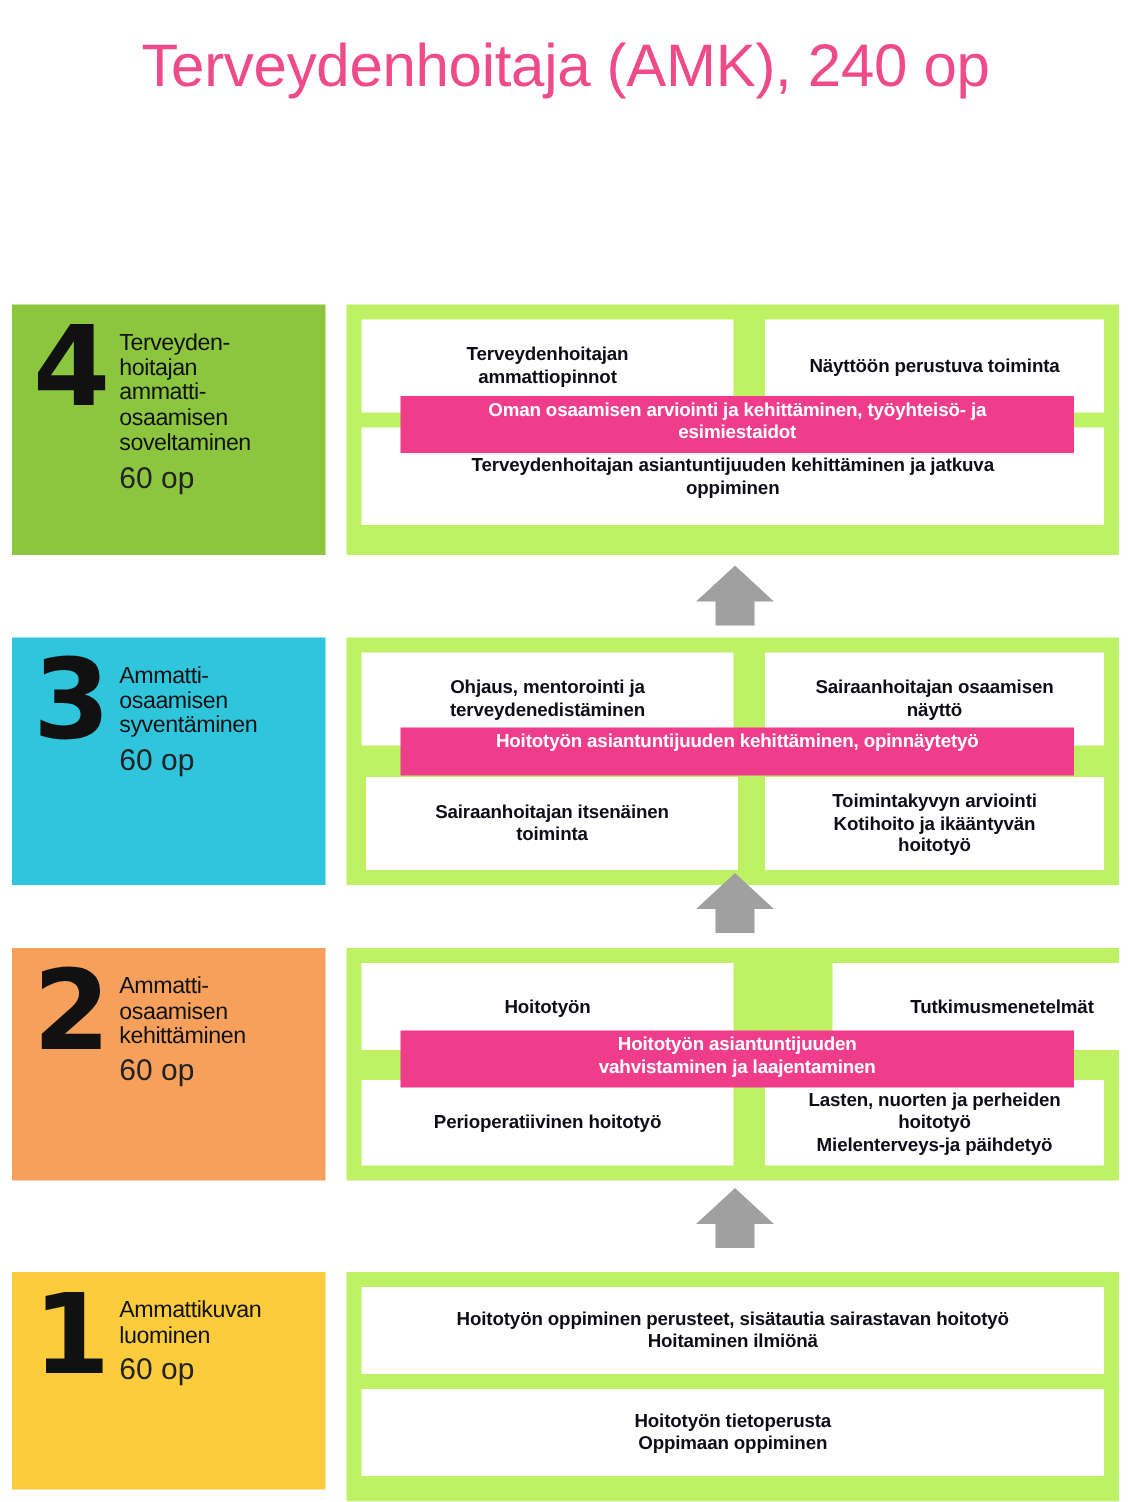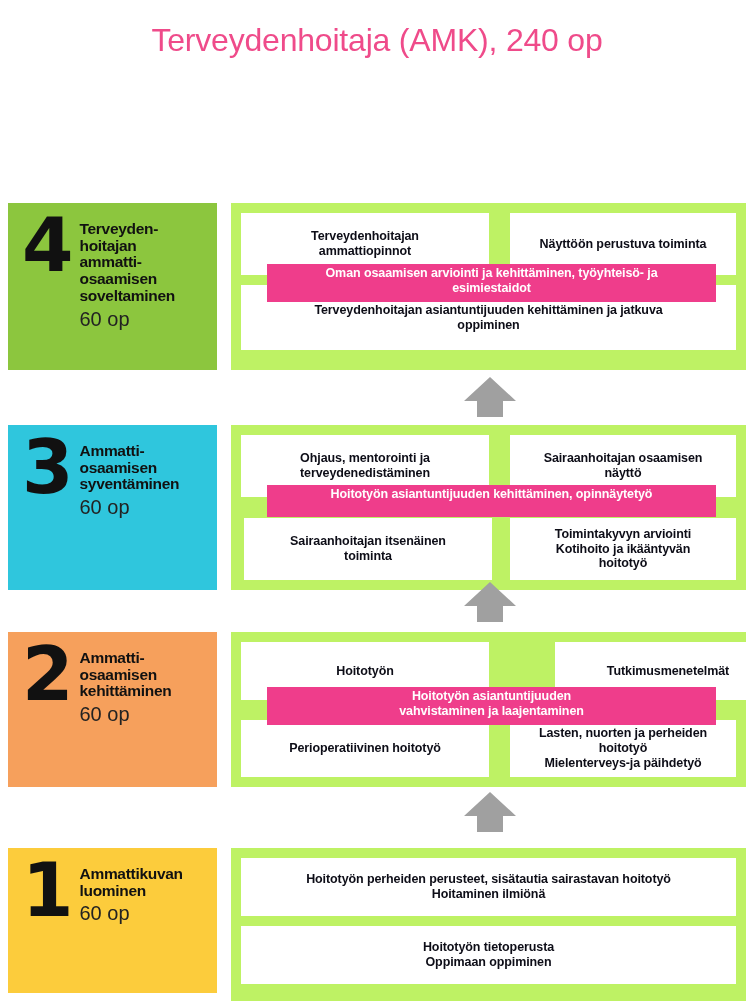--- a/index.html
+++ b/index.html
@@ -15,21 +15,21 @@
     position: relative;
   }
 
   
   #page-title {
     position: absolute;
     left: 0;
     top: 22px;
     width: 754px;
     text-align: center;
-    font-size: 32px;
+    font-size: 40px;
     font-weight: 400;
     color: #ef4b8a;
     letter-spacing: -0.2px;
     white-space: nowrap;
   }
 
   
   .level-row {
     position: absolute;
     left: 0;
@@ -55,21 +55,21 @@
     margin-left: 14px;
     margin-right: 8px;
     letter-spacing: -2px;
     font-family: "DejaVu Sans", sans-serif;
   }
   .stage-textblock {
     padding-top: 4px;
   }
   .stage-name {
     font-size: 15.5px;
-    font-weight: bold;
+    font-weight: normal;
     color: #111111;
     line-height: 1.08;
     letter-spacing: -0.3px;
     white-space: pre-line;
   }
   .stage-credits {
     font-size: 20px;
     font-weight: 400;
     color: #222222;
     line-height: 1.2;
@@ -257,21 +257,21 @@
   <div class="stage-card" id="stage-1" style="height: 145px; background: rgb(252, 204, 60);">
     <div class="stage-number">1</div>
     <div class="stage-textblock">
       <div class="stage-name">Ammattikuvan
 luominen</div>
       <div class="stage-credits"> 60 op</div>
     </div>
   </div>
   <div class="panel" id="panel-1" style="height:153px;">
     <div class="course-box" style="left:10px; top:10px; width:495px; height:58px;">
-      <span>Hoitotyön perheiden perusteet, sisätautia sairastavan hoitotyö
+      <span>Hoitotyön oppiminen perusteet, sisätautia sairastavan hoitotyö
 Hoitaminen ilmiönä</span>
     </div>
     <div class="course-box" style="left:10px; top:78px; width:495px; height:58px;">
       <span>Hoitotyön tietoperusta
 Oppimaan oppiminen</span>
     </div>
   </div>
 </div>
 
 </body></html>

